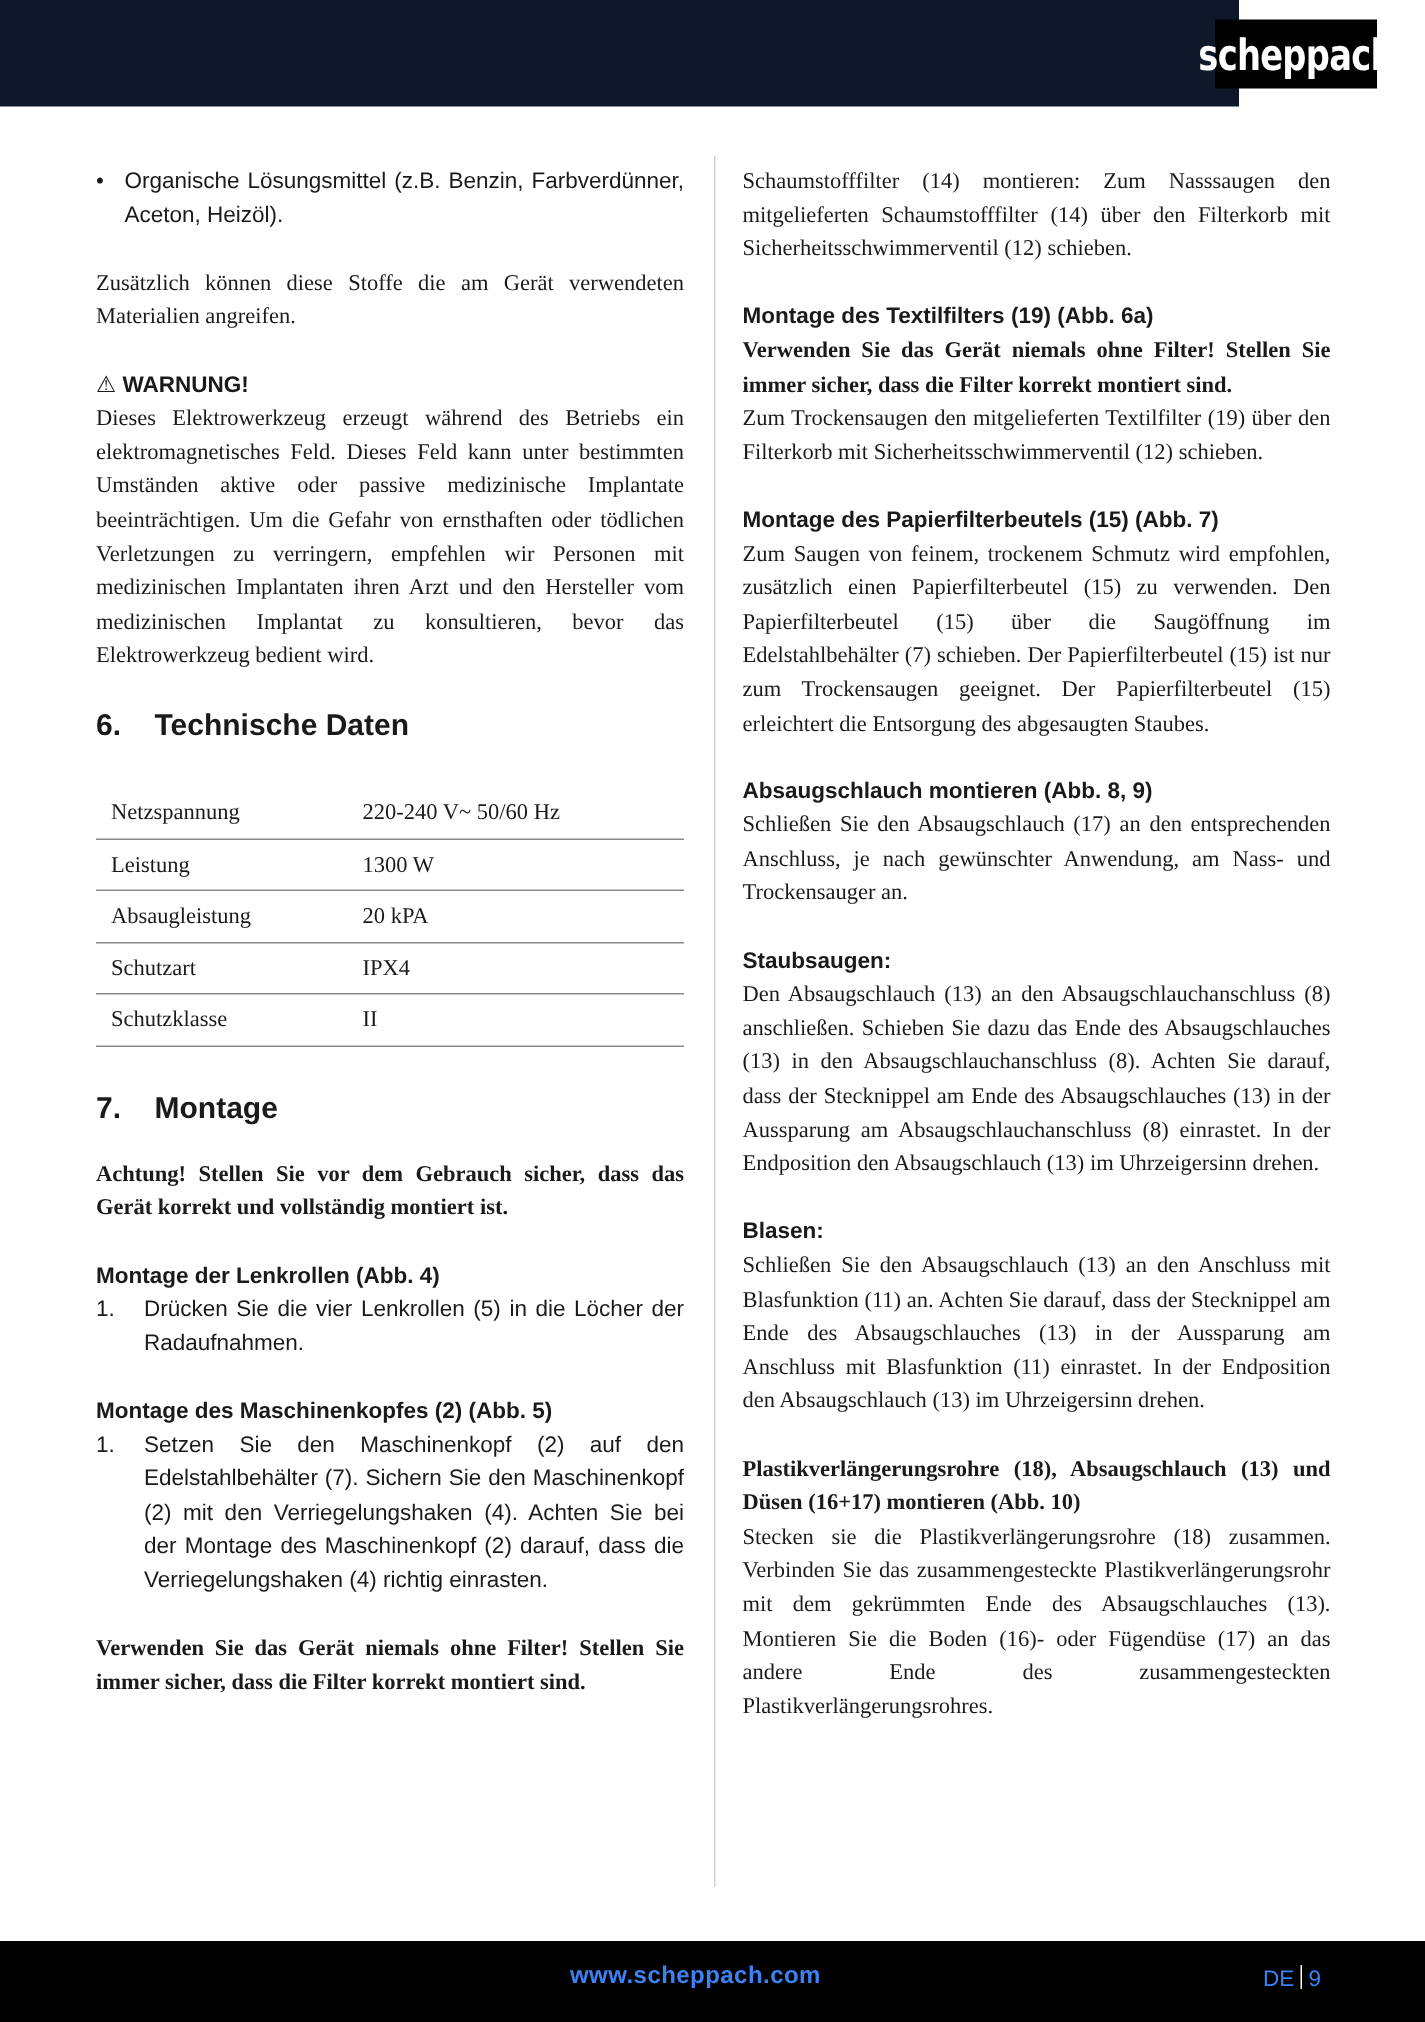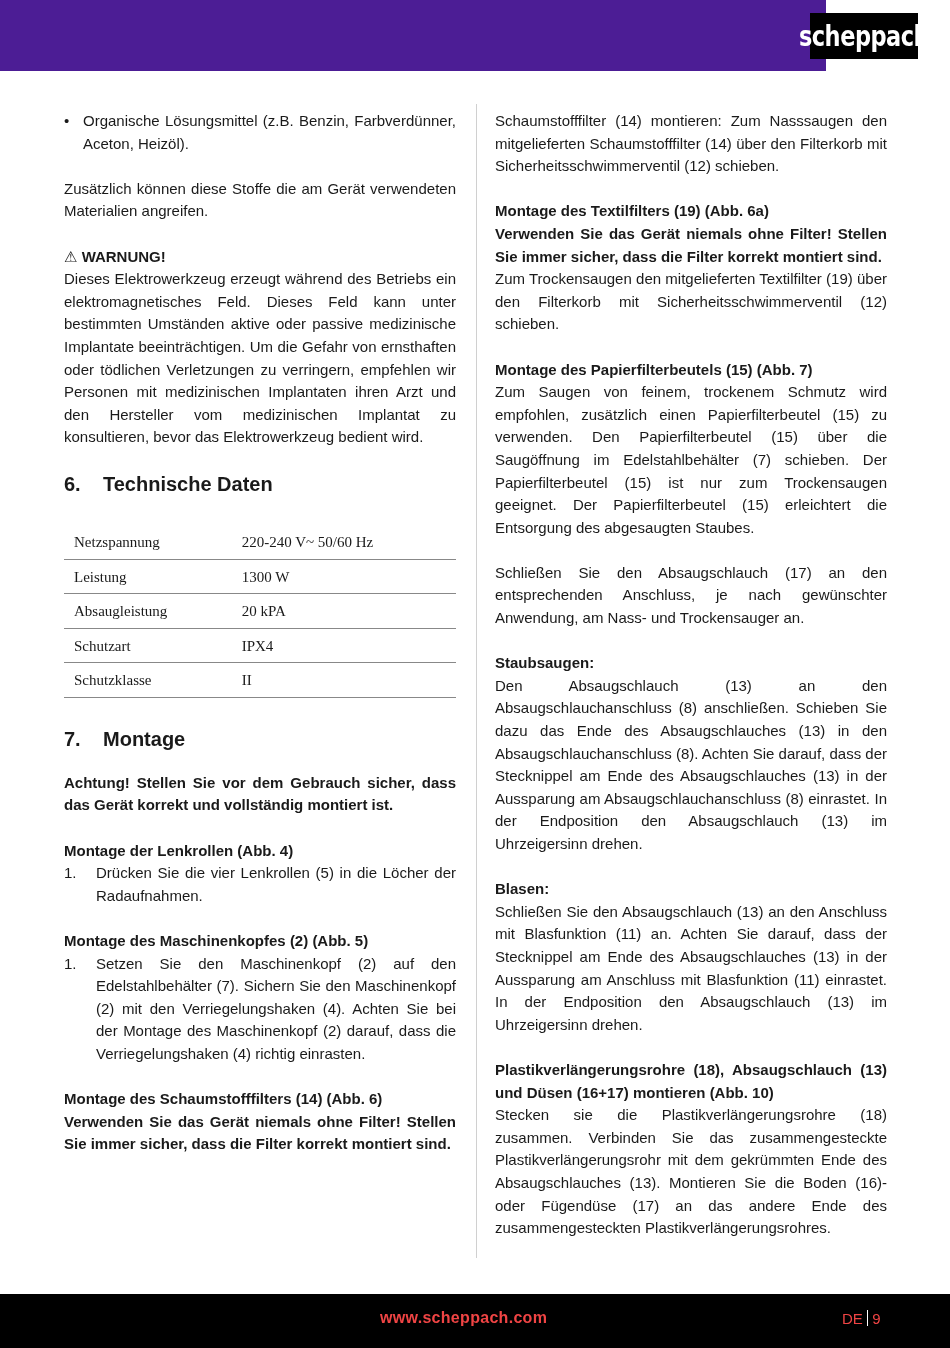--- a/index.html
+++ b/index.html
@@ -3,41 +3,41 @@
   <meta charset="utf-8">
   <style>
     html, body { margin: 0; padding: 0; }
     body {
       width: 950px; height: 1348px; position: relative; overflow: hidden;
       background: #ffffff; color: #1a1a1a;
       font-family: "Liberation Sans", sans-serif;
     }
     .header {
       position: absolute; left: 0; top: 0; width: 826px; height: 71px;
-      background: #4c1d95;
+      background: #0f172a;
     }
     .logo {
       position: absolute; left: 810px; top: 16px; width: 108px; height: 40px;
       background: #000; color: #fff;
       font-family: "DejaVu Sans Condensed", "DejaVu Sans", sans-serif;
       font-weight: bold; font-size: 25px; letter-spacing: -0.5px;
       display: flex; align-items: center; justify-content: center;
       transform: scaleY(1.15);
     }
     .col {
       position: absolute; top: 110px; width: 392px;
       font-size: 15px; line-height: 22.6px;
     }
     .col.left { left: 64px; }
     .col.right { left: 495px; }
     .divider {
       position: absolute; left: 476px; top: 104px; width: 1px; height: 1154px;
       background: #d0d0d0;
     }
-    p { margin: 0; text-align: justify; }
+    p { margin: 0; text-align: justify; font-family: Liberation Serif, serif; }
     .gap { height: 22.6px; }
     .b { font-weight: bold; }
     .bullet { display: flex; }
     .bullet .mark { width: 19px; flex: 0 0 19px; }
     .bullet .txt { flex: 1; text-align: justify; }
     .num { display: flex; }
     .num .mark { width: 32px; flex: 0 0 32px; }
     .num .txt { flex: 1; text-align: justify; }
     h2 {
       margin: 0; font-size: 20px; font-weight: bold; display: flex;
@@ -47,21 +47,21 @@
     .spec {
       width: 392px; border-collapse: collapse; font-size: 15px; margin-top: 14px; font-family: Liberation Serif, serif;
     }
     .spec td {
       padding: 6px 10px 5px 10px; border-bottom: 1.5px solid #888;
       height: 20px;
     }
     .spec td.v { text-align: left; }
     .footer {
       position: absolute; left: 0; top: 1294px; width: 950px; height: 54px;
-      background: #000; color: #ef4444;
+      background: #000; color: #3b82f6;
     }
     .url {
       position: absolute; left: 380px; top: 15px; font-size: 16px; font-weight: bold;
       letter-spacing: 0.3px;
     }
     .pageno {
       position: absolute; left: 842px; top: 16px; font-size: 15px;
     }
     .pageno .sep { display: inline-block; width: 1.5px; height: 16px; background: #fff; margin: 0 4px; vertical-align: -2px; }
   </style>
@@ -134,34 +134,34 @@
     <span class="mark">1.</span>
     <span class="txt">Drücken Sie die vier Lenkrollen (5) in die Löcher der Radaufnahmen.</span>
   </div>
   <div class="gap"></div>
   <div class="b">Montage des Maschinenkopfes (2) (Abb. 5)</div>
   <div class="num">
     <span class="mark">1.</span>
     <span class="txt">Setzen Sie den Maschinenkopf (2) auf den Edelstahlbehälter (7). Sichern Sie den Maschinenkopf (2) mit den Verriegelungshaken (4). Achten Sie bei der Montage des Maschinenkopf (2) darauf, dass die Verriegelungshaken (4) richtig einrasten.</span>
   </div>
   <div class="gap"></div>
-  <div class="b">Montage des Schaumstofffilters (14) (Abb. 6)</div>
   <p class="b">Verwenden Sie das Gerät niemals ohne Filter! Stellen Sie immer sicher, dass die Filter korrekt montiert sind.</p>
 </div>
 
 <div class="col right">
   <p>Schaumstofffilter (14) montieren: Zum Nasssaugen den mitgelieferten Schaumstofffilter (14) über den Filterkorb mit Sicherheitsschwimmerventil (12) schieben.</p>
   <div class="gap"></div>
   <div class="b">Montage des Textilfilters (19) (Abb. 6a)</div>
   <p class="b">Verwenden Sie das Gerät niemals ohne Filter! Stellen Sie immer sicher, dass die Filter korrekt montiert sind.</p>
   <p>Zum Trockensaugen den mitgelieferten Textilfilter (19) über den Filterkorb mit Sicherheitsschwimmerventil (12) schieben.</p>
   <div class="gap"></div>
   <div class="b">Montage des Papierfilterbeutels (15) (Abb. 7)</div>
   <p>Zum Saugen von feinem, trockenem Schmutz wird empfohlen, zusätzlich einen Papierfilterbeutel (15) zu verwenden. Den Papierfilterbeutel (15) über die Saugöffnung im Edelstahlbehälter (7) schieben. Der Papierfilterbeutel (15) ist nur zum Trockensaugen geeignet. Der Papierfilterbeutel (15) erleichtert die Entsorgung des abgesaugten Staubes.</p>
   <div class="gap"></div>
+  <div class="b">Absaugschlauch montieren (Abb. 8, 9)</div>
   <p>Schließen Sie den Absaugschlauch (17) an den entsprechenden Anschluss, je nach gewünschter Anwendung, am Nass- und Trockensauger an.</p>
   <div class="gap"></div>
   <div class="b">Staubsaugen:</div>
   <p>Den Absaugschlauch (13) an den Absaugschlauchanschluss (8) anschließen. Schieben Sie dazu das Ende des Absaugschlauches (13) in den Absaugschlauchanschluss (8). Achten Sie darauf, dass der Stecknippel am Ende des Absaugschlauches (13) in der Aussparung am Absaugschlauchanschluss (8) einrastet. In der Endposition den Absaugschlauch (13) im Uhrzeigersinn drehen.</p>
   <div class="gap"></div>
   <div class="b">Blasen:</div>
   <p>Schließen Sie den Absaugschlauch (13) an den Anschluss mit Blasfunktion (11) an. Achten Sie darauf, dass der Stecknippel am Ende des Absaugschlauches (13) in der Aussparung am Anschluss mit Blasfunktion (11) einrastet. In der Endposition den Absaugschlauch (13) im Uhrzeigersinn drehen.</p>
   <div class="gap"></div>
   <p class="b">Plastikverlängerungsrohre (18), Absaugschlauch (13) und Düsen (16+17) montieren (Abb. 10)</p>
   <p>Stecken sie die Plastikverlängerungsrohre (18) zusammen. Verbinden Sie das zusammengesteckte Plastikverlängerungsrohr mit dem gekrümmten Ende des Absaugschlauches (13). Montieren Sie die Boden (16)- oder Fügendüse (17) an das andere Ende des zusammengesteckten Plastikverlängerungsrohres.</p>

